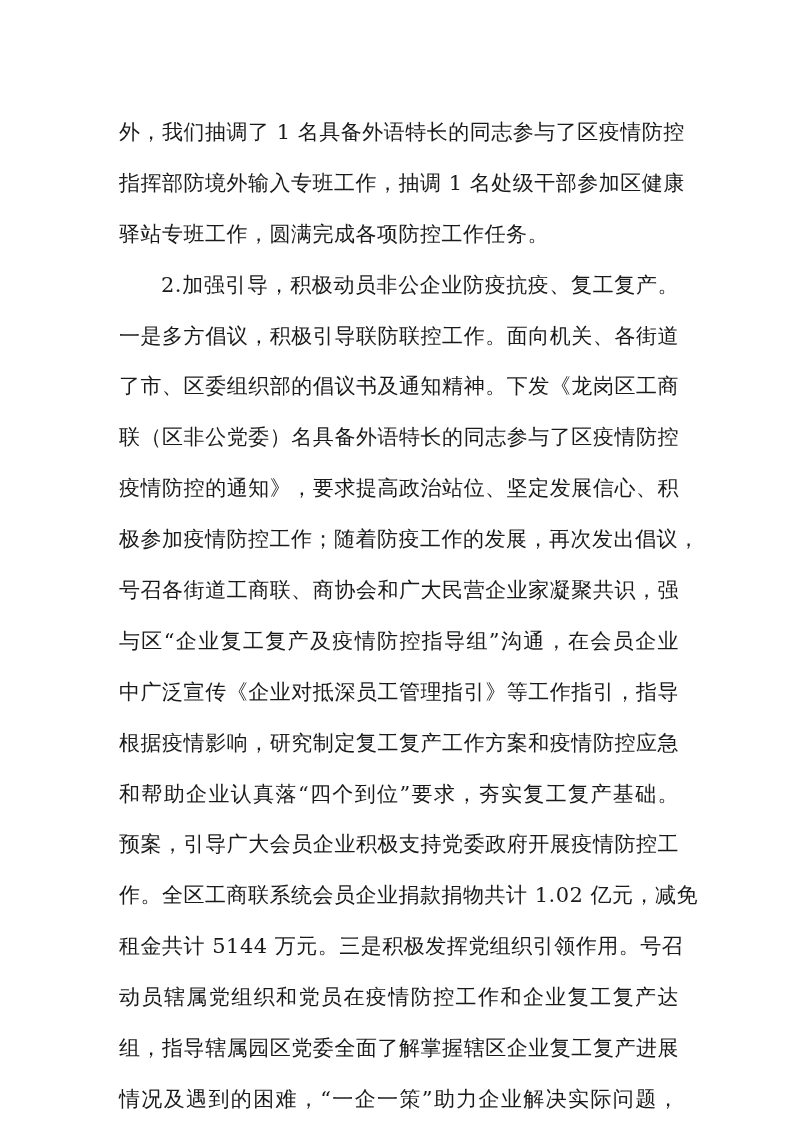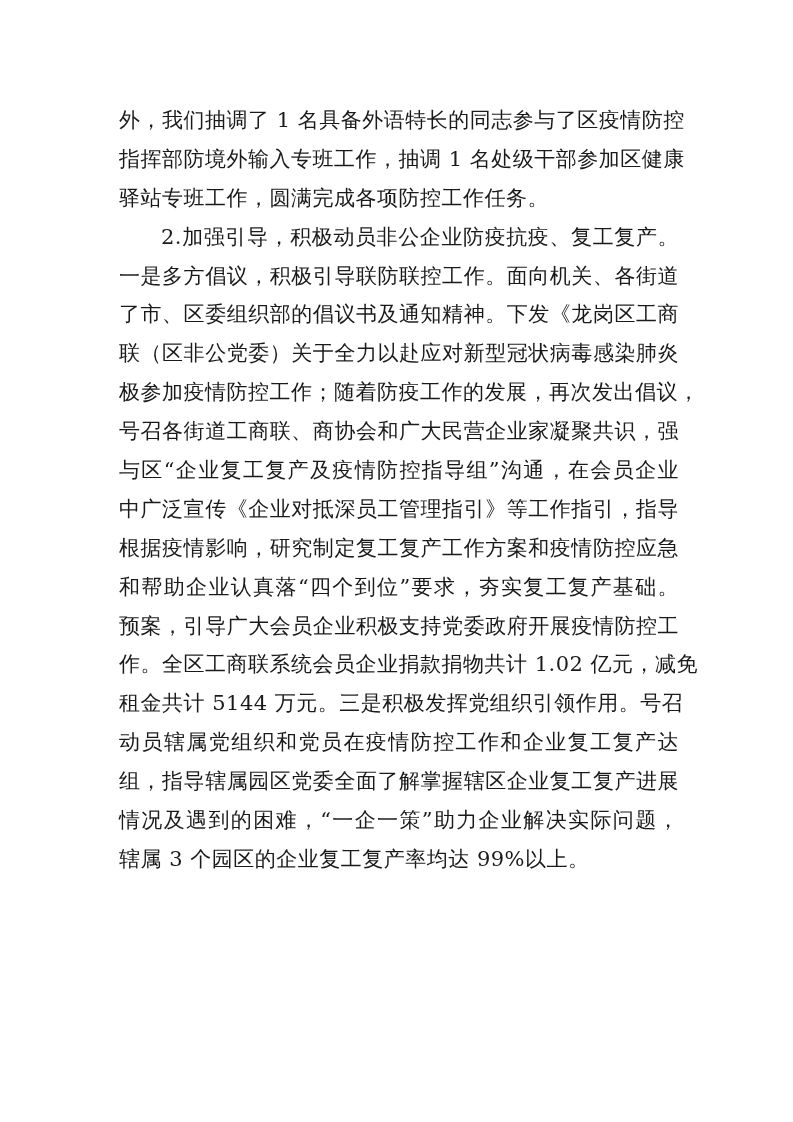--- a/index.html
+++ b/index.html
@@ -14,38 +14,40 @@
     line-height: 38.9px;
     color: #1a1a1a;
   }
   .line {
     display: block;
     white-space: nowrap;
     text-align: justify;
     text-align-last: justify;
     height: 38.9px;
     letter-spacing: 0.5px;
+    margin-top: 12px;
   }
   .line.last { text-align-last: left; }
   .line.indent { padding-left: 42px; }
 </style>
 </head>
 <body>
 
 <div class="page">
   <div class="paragraph">
     <span class="line">外，我们抽调了 1 名具备外语特长的同志参与了区疫情防控</span>
     <span class="line">指挥部防境外输入专班工作，抽调 1 名处级干部参加区健康</span>
     <span class="line last">驿站专班工作，圆满完成各项防控工作任务。</span>
   </div>
   <div class="paragraph">
     <span class="line indent">2.加强引导，积极动员非公企业防疫抗疫、复工复产。</span>
     <span class="line">一是多方倡议，积极引导联防联控工作。面向机关、各街道</span>
     <span class="line">了市、区委组织部的倡议书及通知精神。下发《龙岗区工商</span>
-    <span class="line">联（区非公党委）关于全力以赴应对新型冠状病毒感染肺炎</span>
+    <span class="line">联（区非公党委）名具备外语特长的同志参与了区疫情防控</span>
+    <span class="line">疫情防控的通知》，要求提高政治站位、坚定发展信心、积</span>
     <span class="line">极参加疫情防控工作；随着防疫工作的发展，再次发出倡议，</span>
     <span class="line">号召各街道工商联、商协会和广大民营企业家凝聚共识，强</span>
     <span class="line">与区“企业复工复产及疫情防控指导组”沟通，在会员企业</span>
     <span class="line">中广泛宣传《企业对抵深员工管理指引》等工作指引，指导</span>
     <span class="line">根据疫情影响，研究制定复工复产工作方案和疫情防控应急</span>
     <span class="line">和帮助企业认真落“四个到位”要求，夯实复工复产基础。</span>
     <span class="line">预案，引导广大会员企业积极支持党委政府开展疫情防控工</span>
     <span class="line">作。全区工商联系统会员企业捐款捐物共计 1.02 亿元，减免</span>
     <span class="line">租金共计 5144 万元。三是积极发挥党组织引领作用。号召</span>
     <span class="line">动员辖属党组织和党员在疫情防控工作和企业复工复产达</span>

